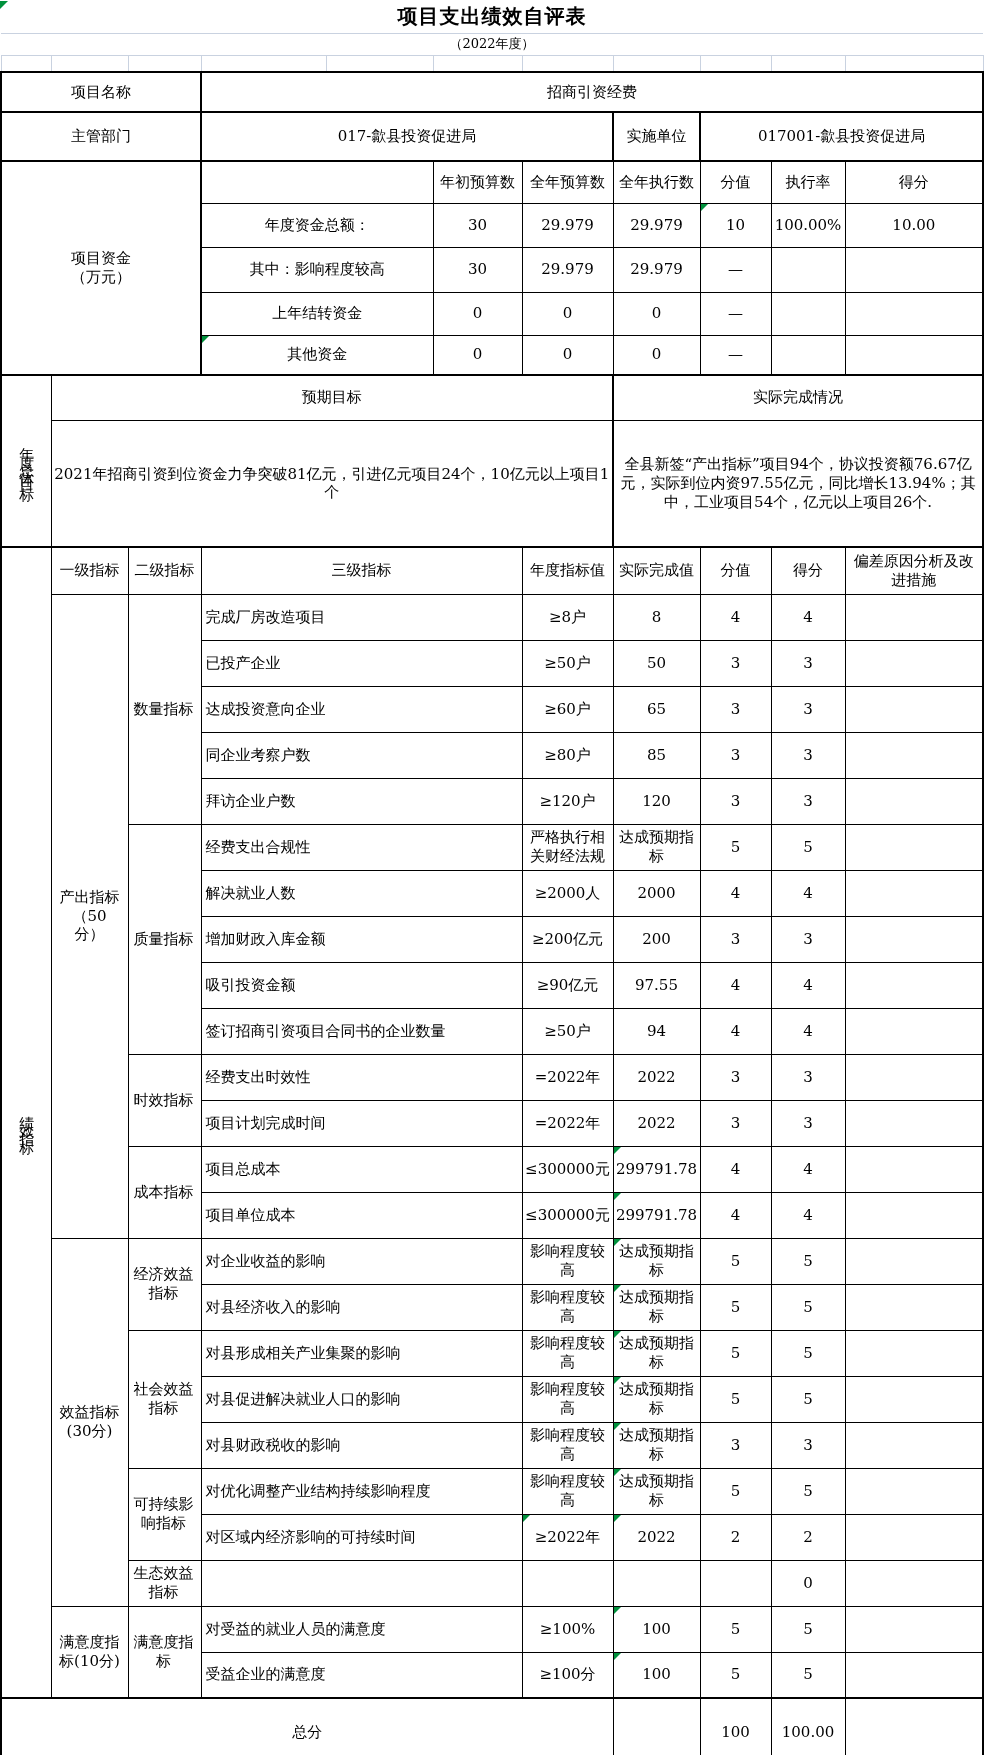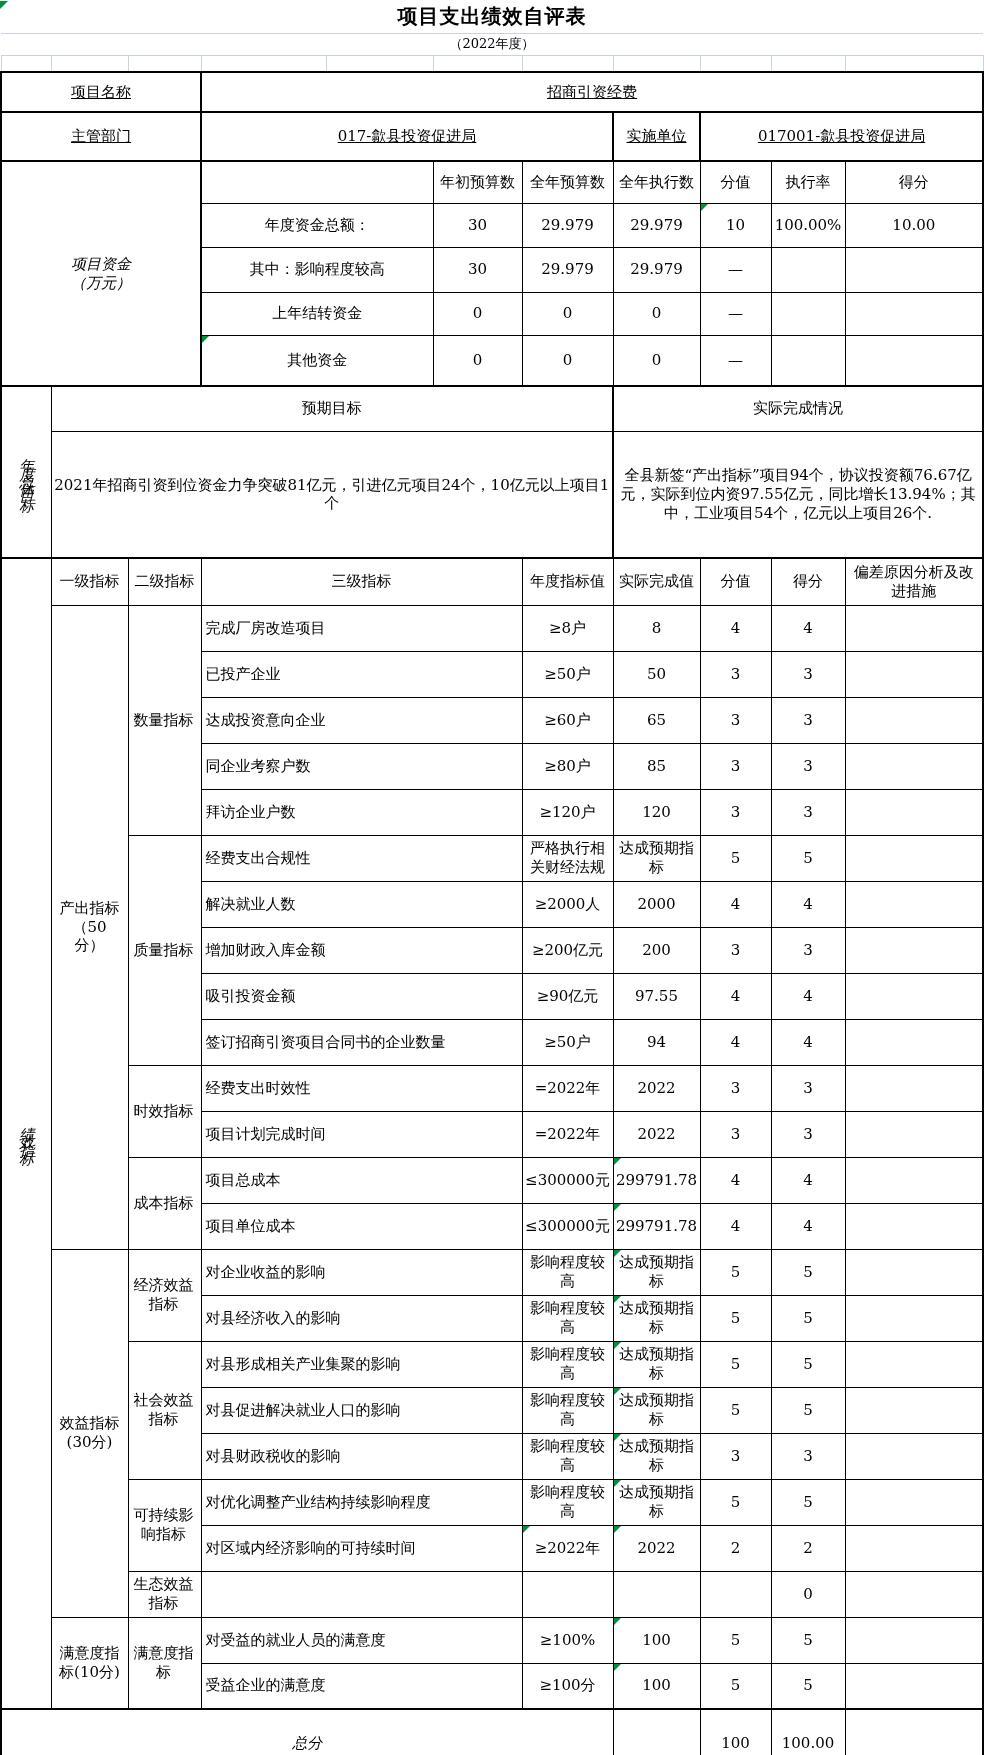--- a/index.html
+++ b/index.html
@@ -11,24 +11,24 @@
   table{border-collapse:collapse;table-layout:fixed;width:982px;}
   td{padding:1px 2px;font-size:15px;line-height:1.25;text-align:center;vertical-align:middle;
      overflow:hidden;word-break:break-all;}
   
   tr.lt td{border:none;border-bottom:1px solid #c9d2e0;}
   tr.strip td{border:1px solid #c9d2e0;border-bottom:none;padding:0;}
   td.t-title{font-size:20px;font-weight:bold;letter-spacing:1px;}
   td.t-sub{font-size:13px;}
   
   tr.blk td{border:1px solid #000;}
-  .b2{border-width:2px !important;text-decoration:underline;}
+  .b2{border-width:2px !important;}
   .bt2{border-top:2px solid #000 !important;}
   .bb2{border-bottom:2px solid #000 !important;}
-  .bl2{border-left:2px solid #000 !important;font-style:italic;}
+  .bl2{border-left:2px solid #000 !important;}
   .br2{border-right:2px solid #000 !important;}
   .left{text-align:left;padding-left:4px;}
   .pad6{padding-left:6px;padding-right:6px;margin-top:24px;}
   .pad4{padding-right:4px;}
   .vert{writing-mode:vertical-rl;text-orientation:upright;letter-spacing:8px;display:inline-block;}
   .goaltext{font-size:15px;}
   
   .gc{position:relative;}
   .gc::before{content:"";position:absolute;top:0;left:0;width:0;height:0;
     border-top:7px solid #00913c;border-right:7px solid transparent;}
@@ -118,21 +118,21 @@
     </tr>
     <tr class="blk" style="height:43px">
       <td colspan="2">上年结转资金</td>
       <td>0</td>
       <td>0</td>
       <td>0</td>
       <td>—</td>
       <td></td>
       <td class="br2"></td>
     </tr>
-    <tr class="blk" style="height:51px">
+    <tr class="blk" style="height:40px">
       <td colspan="2" class="bb2 gc">其他资金</td>
       <td class="bb2">0</td>
       <td class="bb2">0</td>
       <td class="bb2">0</td>
       <td class="bb2">—</td>
       <td class="bb2"></td>
       <td class="bb2 br2"></td>
     </tr>
 
     <tr class="blk" style="height:45px">

